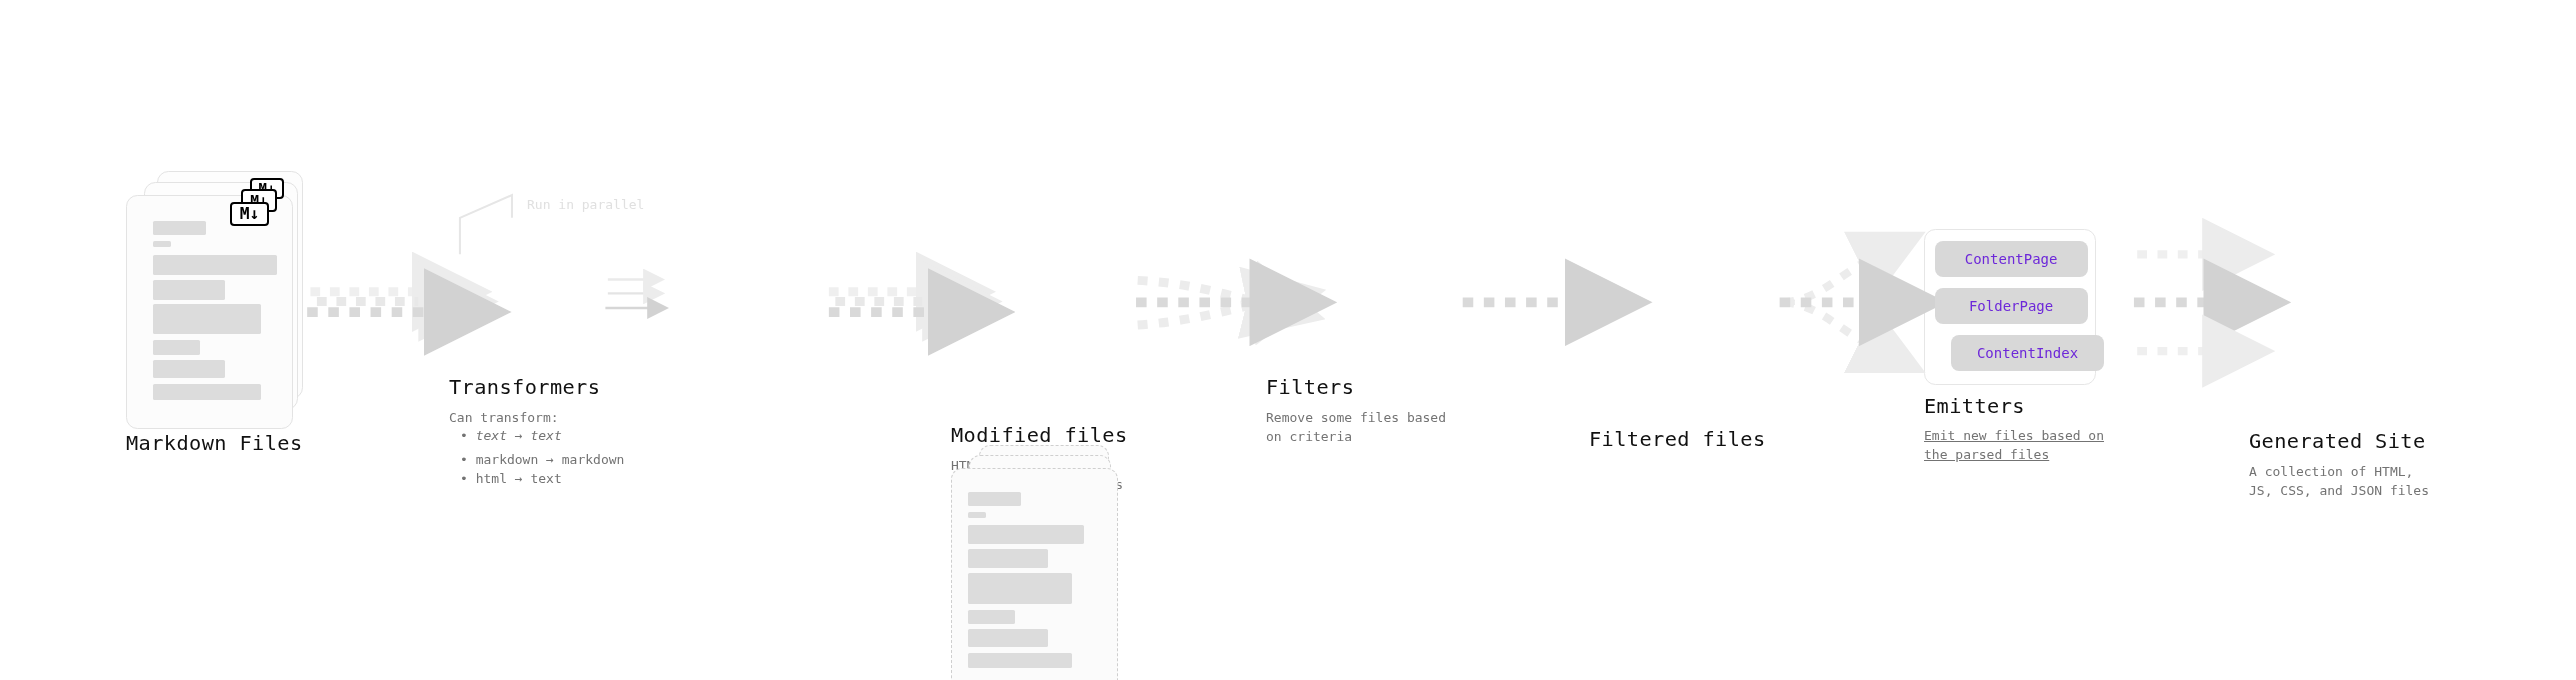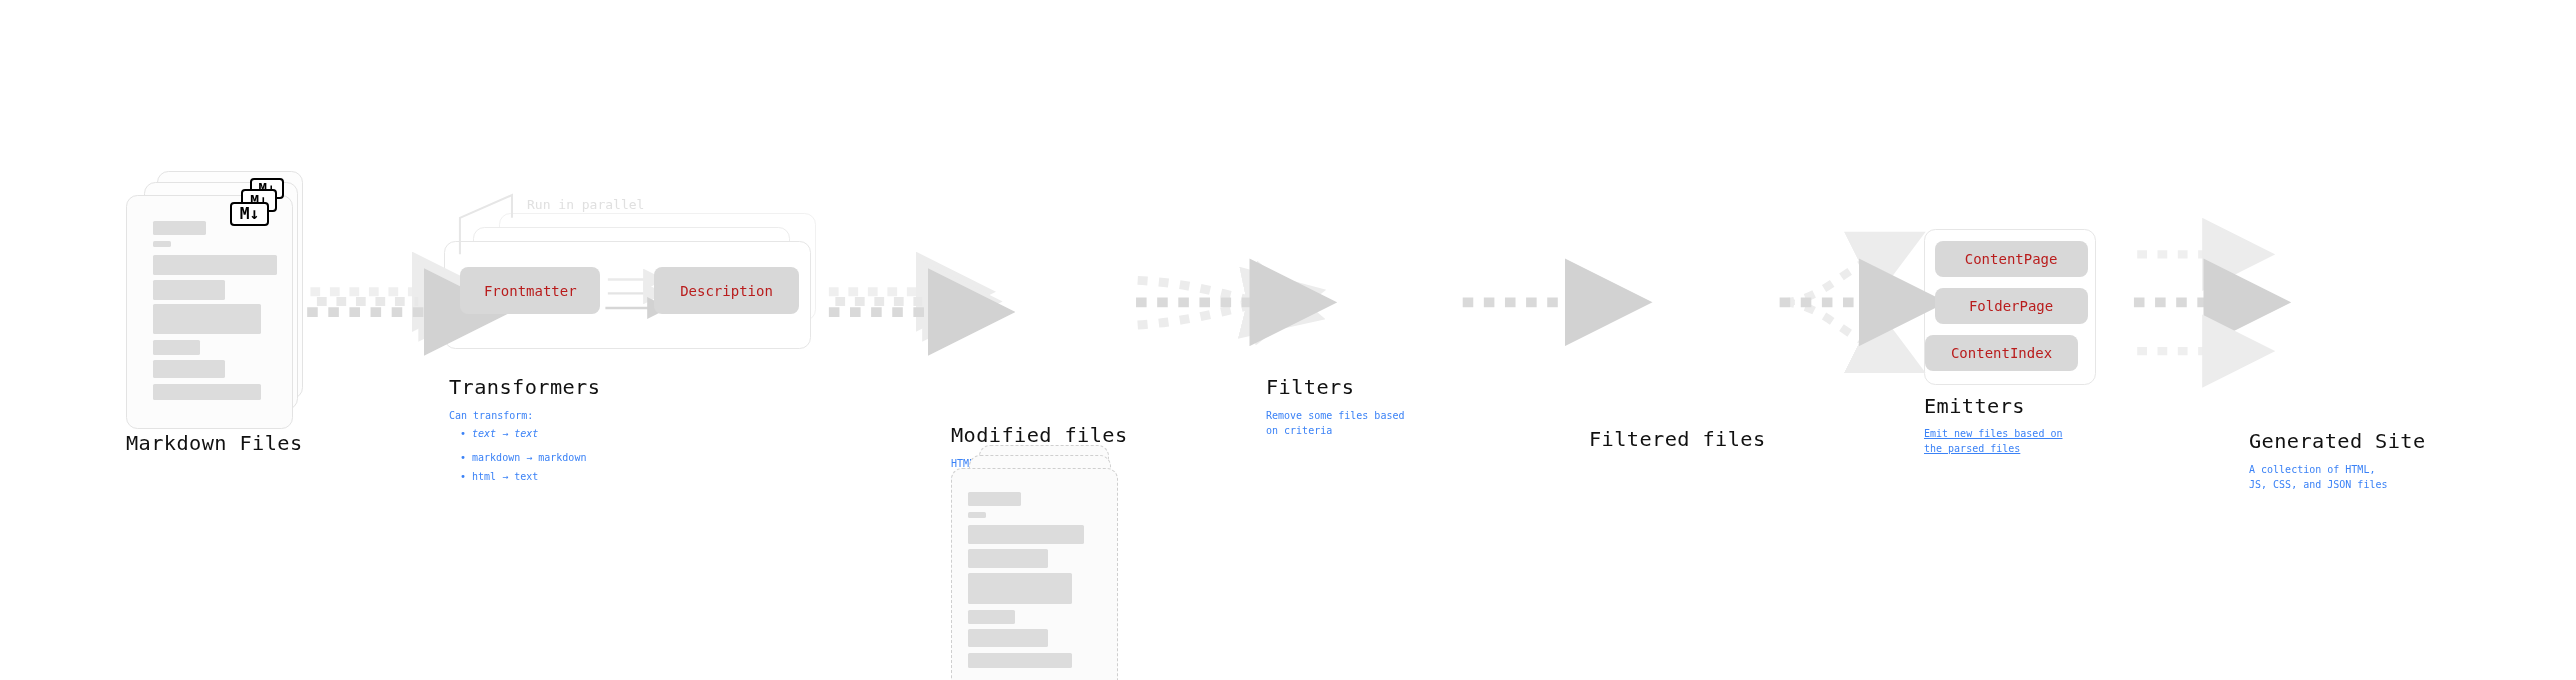--- a/index.html
+++ b/index.html
@@ -68,43 +68,43 @@
     border-radius: 11.4px;
     background: #ffffff;
   }
   .group-box.l3 { border-color: #f1f1f1; }
   .group-box.l2 { border-color: #ececec; }
 
   .pill {
     position: absolute;
     border-radius: 8.1px;
     background: #d8d8d8;
-    color: #b91c1c;
+    color: #6d28d9;
     display: flex;
     align-items: center;
     justify-content: center;
     font-size: 14px;
     white-space: nowrap;
   }
   .pill.ghost1 { background: #e4e4e4; color: transparent; }
   .pill.ghost2 { background: #ececec; color: transparent; }
 
   
   .title {
     position: absolute;
     font-size: 20.3px;
     color: #111;
     white-space: nowrap;
     letter-spacing: 0.4px;
   }
   .subtitle {
     position: absolute;
-    font-size: 10px;
+    font-size: 13px;
     line-height: 1.45;
-    color: #3b82f6;
+    color: #737373;
     white-space: pre;
   }
   .note-parallel {
     position: absolute;
     font-size: 13px;
     color: #e0e0e0;
     white-space: nowrap;
   }
 
   
@@ -196,34 +196,20 @@
       <div class="skel" style="left:26px; top:108px; width:108px; height:30px;"></div>
       <div class="skel" style="left:26px; top:144px; width:47px; height:14.6px;"></div>
       <div class="skel" style="left:26px; top:164px; width:72px; height:18px;"></div>
       <div class="skel" style="left:26px; top:188px; width:108px; height:15.4px;"></div>
     </div>
     <div class="badge-md" style="left:104px; top:31px; width:39px; height:24.4px; font-size:16.3px;">M↓</div>
   </div>
 
   <div class="title" style="left:126px; top:431px;">Markdown Files</div>
 
-  <div class="node" style="left:444px; top:213px; width:382px; height:138px;">
-
-    <div class="group-box l3" style="left:55px; top:0px; width:317px; height:108px;"></div>
-    <div class="pill ghost2" style="left:68px; top:26px; width:107px; height:39px;">Frontmatter</div>
-    <div class="pill ghost2" style="left:221px; top:26px; width:114px; height:39px;">Description</div>
-
-    <div class="group-box l2" style="left:29px; top:14px; width:317px; height:108px;"></div>
-    <div class="pill ghost1" style="left:42px; top:39px; width:114px; height:41px;">Frontmatter</div>
-    <div class="pill ghost1" style="left:210px; top:39px; width:120px; height:41px;">Description</div>
-
-    <div class="group-box" style="left:0px; top:28px; width:367px; height:108px;"></div>
-    <div class="pill" style="left:16.3px; top:54px; width:140px; height:47px; z-index:7;">Frontmatter</div>
-    <div class="pill" style="left:210px; top:54px; width:145px; height:47px; z-index:7;">Description</div>
-  </div>
 
   <div class="note-parallel" style="left:527px; top:197px;">Run in parallel</div>
 
   <div class="title" style="left:449px; top:375px;">Transformers</div>
   <div class="subtitle" style="left:449px; top:409px;">Can transform:</div>
   <div class="subtitle bullets" style="left:460px; top:427px;font-style:italic;">• text → text</div>
   <div class="subtitle bullets" style="left:460px; top:451px;text-align:right;">• markdown → markdown</div>
   <div class="subtitle bullets" style="left:460px; top:470px;">• html → text</div>
 
   <div class="node doc-stack" style="left:951px; top:177px; width:187px; height:268px;">
@@ -251,21 +237,21 @@
   <div class="title" style="left:1266px; top:375px;">Filters</div>
   <div class="subtitle" style="left:1266px; top:409px;">Remove some files based
 on criteria</div>
 
   <div class="title" style="left:1589px; top:427px;">Filtered files</div>
 
   <div class="node" style="left:1924px; top:229px; width:195px; height:163px;">
     <div class="group-box" style="left:0px; top:0px; width:172px; height:156px;"></div>
     <div class="pill" style="left:10.6px; top:12.2px; width:153px; height:36px; z-index:7;">ContentPage</div>
     <div class="pill" style="left:10.6px; top:59px; width:153px; height:36px; z-index:7;">FolderPage</div>
-    <div class="pill" style="left:1px; top:106px; width:153px; height:36px; z-index:7;">ContentIndex</div>
+    <div class="pill" style="left:27px; top:106px; width:153px; height:36px; z-index:7;">ContentIndex</div>
   </div>
 
   <div class="title" style="left:1924px; top:394px;">Emitters</div>
   <div class="subtitle" style="left:1924px; top:427px;text-decoration:underline;">Emit new files based on
 the parsed files</div>
 
   <div class="title" style="left:2249px; top:429px;">Generated Site</div>
   <div class="subtitle" style="left:2249px; top:463px;">A collection of HTML,
 JS, CSS, and JSON files</div>
 

